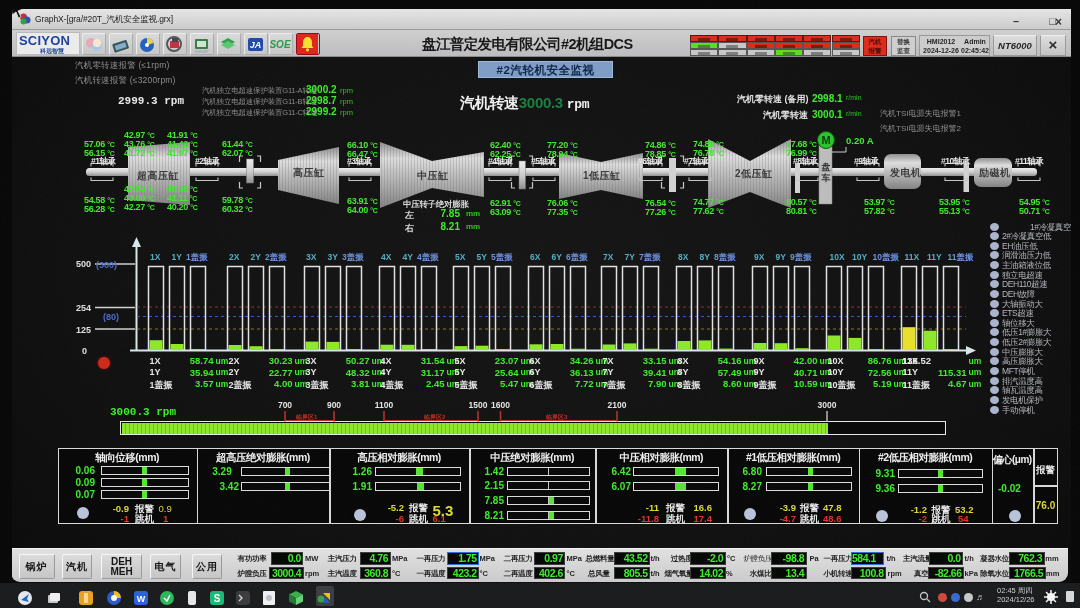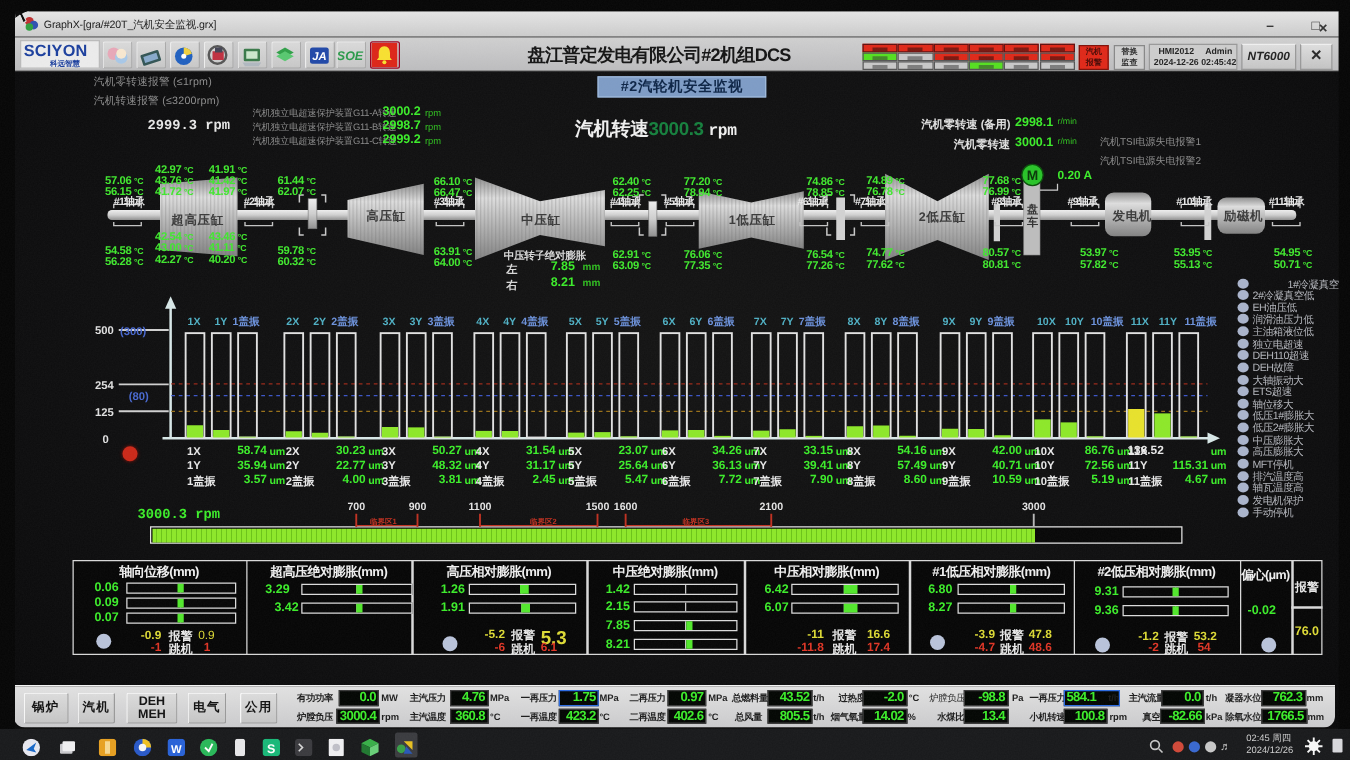--- a/index.html
+++ b/index.html
@@ -729,21 +729,21 @@
 <div style="position:absolute;left:585.6px;top:554px;font-size:7.5px;font-weight:bold;color:#1c1c1c;white-space:nowrap;letter-spacing:-0.3px">总燃料量</div>
 <div style="position:absolute;left:614px;top:552px;width:36px;height:12.5px;background:#020502;border:1px solid #3a3a3a;color:#3ced2a;font-weight:bold;font-size:10.5px;line-height:10.5px;text-align:right;padding-right:1.5px;letter-spacing:-0.5px">43.52</div>
 <div style="position:absolute;left:650.5px;top:554px;font-size:7.5px;font-weight:bold;color:#1c1c1c;white-space:nowrap">t/h</div>
 <div style="position:absolute;left:670.8px;top:554px;font-size:7.5px;font-weight:bold;color:#1c1c1c;white-space:nowrap;letter-spacing:-0.3px">过热度</div>
 <div style="position:absolute;left:689.5px;top:552px;width:36px;height:12.5px;background:#020502;border:1px solid #3a3a3a;color:#3ced2a;font-weight:bold;font-size:10.5px;line-height:10.5px;text-align:right;padding-right:1.5px;letter-spacing:-0.5px">-2.0</div>
 <div style="position:absolute;left:727px;top:554px;font-size:7.5px;font-weight:bold;color:#1c1c1c;white-space:nowrap">°C</div>
 <div style="position:absolute;left:743.4px;top:554px;font-size:7.5px;font-weight:normal;color:#1c1c1c;white-space:nowrap;letter-spacing:-0.3px">炉膛负压</div>
 <div style="position:absolute;left:771px;top:552px;width:35.5px;height:12.5px;background:#020502;border:1px solid #3a3a3a;color:#3ced2a;font-weight:bold;font-size:10.5px;line-height:10.5px;text-align:right;padding-right:1.5px;letter-spacing:-0.5px">-98.8</div>
 <div style="position:absolute;left:809.6px;top:554px;font-size:7.5px;font-weight:bold;color:#1c1c1c;white-space:nowrap">Pa</div>
 <div style="position:absolute;left:823.6px;top:554px;font-size:7.5px;font-weight:bold;color:#1c1c1c;white-space:nowrap;letter-spacing:-0.3px">一再压力</div>
-<div style="position:absolute;left:851px;top:552px;width:45px;height:12.5px;background:#020502;border:1.5px solid #2a6ae0;color:#3ced2a;font-weight:bold;font-size:10.5px;line-height:10.5px;text-align:center;padding-right:17px;letter-spacing:-0.5px">584.1</div>
+<div style="position:absolute;left:851px;top:552px;width:33px;height:12.5px;background:#020502;border:1.5px solid #2a6ae0;color:#3ced2a;font-weight:bold;font-size:10.5px;line-height:10.5px;text-align:left;padding-right:17px;letter-spacing:-0.5px">584.1</div>
 <div style="position:absolute;left:886.5px;top:554px;font-size:7.5px;font-weight:bold;color:#1c1c1c;white-space:nowrap">t/h</div>
 <div style="position:absolute;left:903.1px;top:554px;font-size:7.5px;font-weight:bold;color:#1c1c1c;white-space:nowrap;letter-spacing:-0.3px">主汽流量</div>
 <div style="position:absolute;left:929px;top:552px;width:34px;height:12.5px;background:#020502;border:1px solid #3a3a3a;color:#3ced2a;font-weight:bold;font-size:10.5px;line-height:10.5px;text-align:right;padding-right:1.5px;letter-spacing:-0.5px">0.0</div>
 <div style="position:absolute;left:964.6px;top:554px;font-size:7.5px;font-weight:bold;color:#1c1c1c;white-space:nowrap">t/h</div>
 <div style="position:absolute;left:980.2px;top:554px;font-size:7.5px;font-weight:bold;color:#1c1c1c;white-space:nowrap;letter-spacing:-0.3px">凝器水位</div>
 <div style="position:absolute;left:1008.5px;top:552px;width:36px;height:12.5px;background:#020502;border:1px solid #3a3a3a;color:#3ced2a;font-weight:bold;font-size:10.5px;line-height:10.5px;text-align:right;padding-right:1.5px;letter-spacing:-0.5px">762.3</div>
 <div style="position:absolute;left:1045.3px;top:554px;font-size:7.5px;font-weight:bold;color:#1c1c1c;white-space:nowrap">mm</div>
 <div style="position:absolute;left:237.6px;top:568.5px;font-size:7.5px;font-weight:bold;color:#1c1c1c;white-space:nowrap;letter-spacing:-0.3px">炉膛负压</div>
 <div style="position:absolute;left:268.5px;top:566.5px;width:35px;height:12.5px;background:#020502;border:1px solid #3a3a3a;color:#3ced2a;font-weight:bold;font-size:10.5px;line-height:10.5px;text-align:right;padding-right:1.5px;letter-spacing:-0.5px">3000.4</div>
 <div style="position:absolute;left:305px;top:568.5px;font-size:7.5px;font-weight:bold;color:#1c1c1c;white-space:nowrap">rpm</div>

